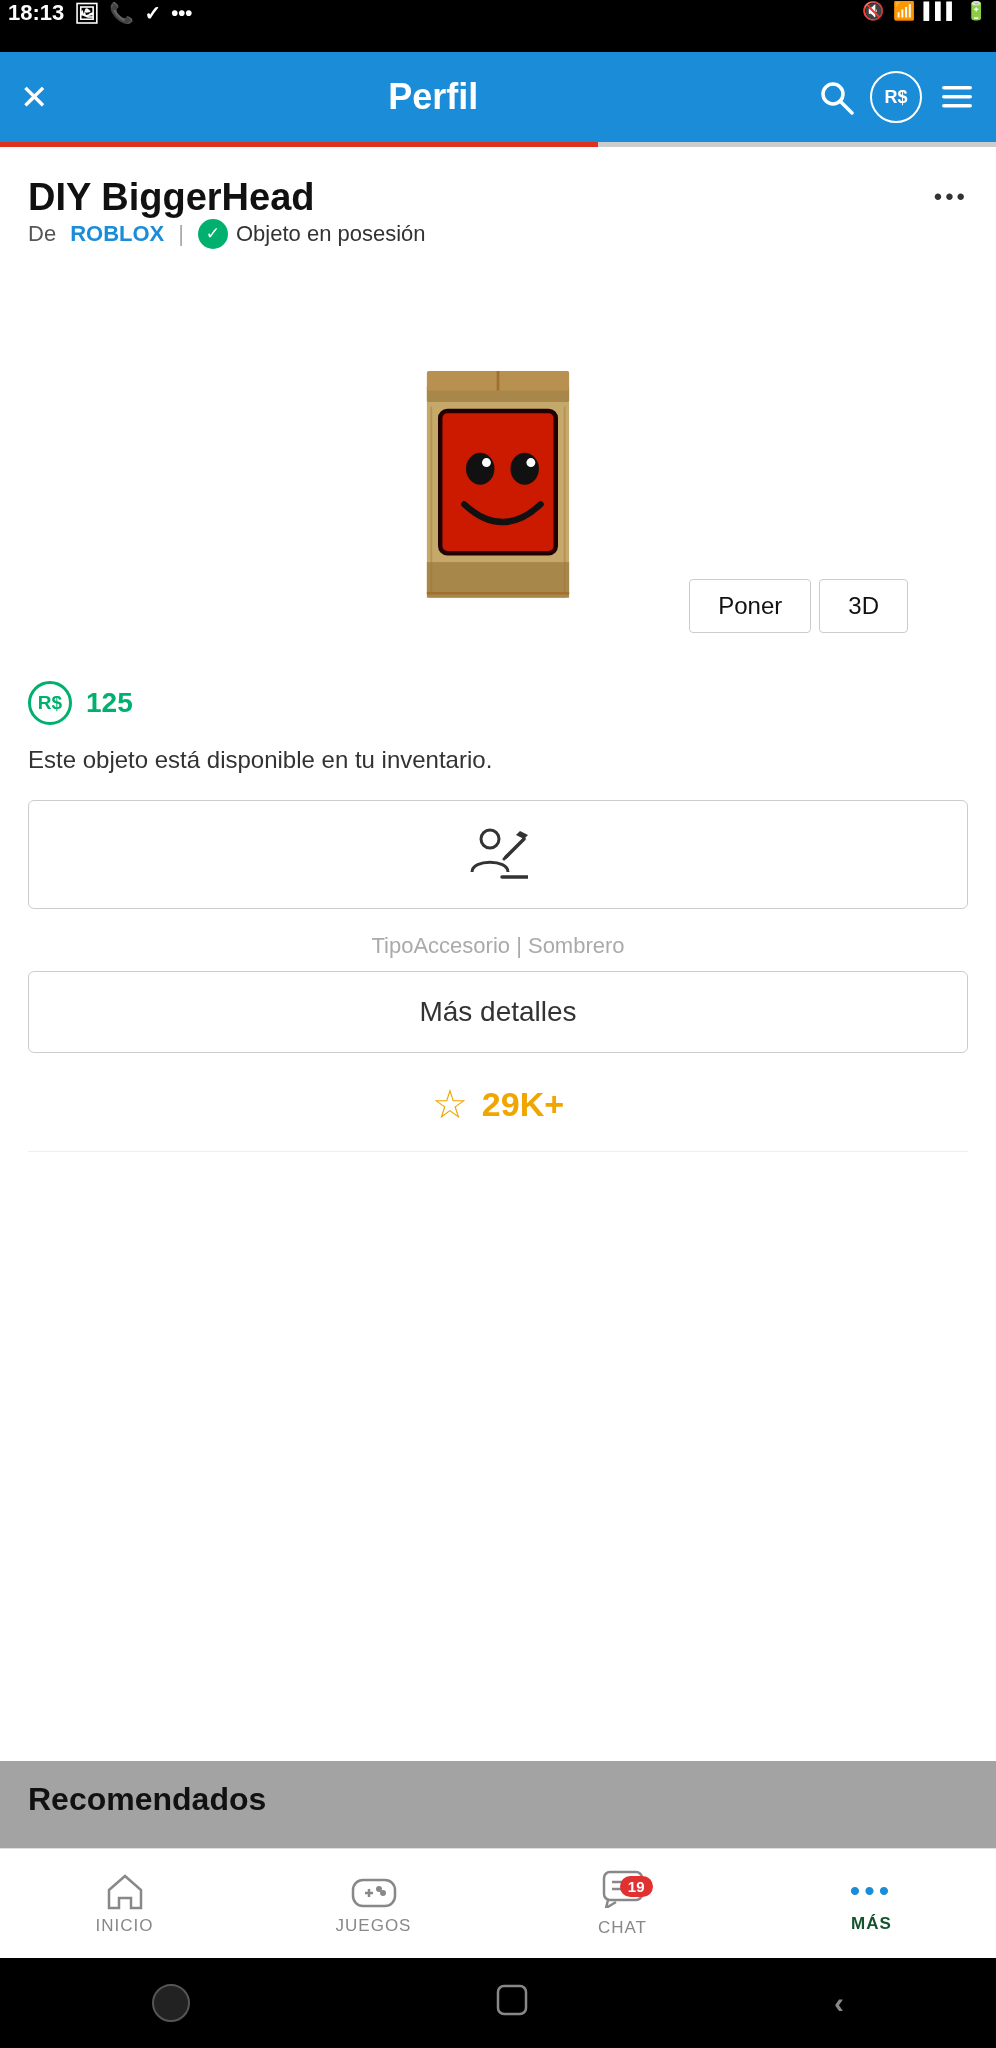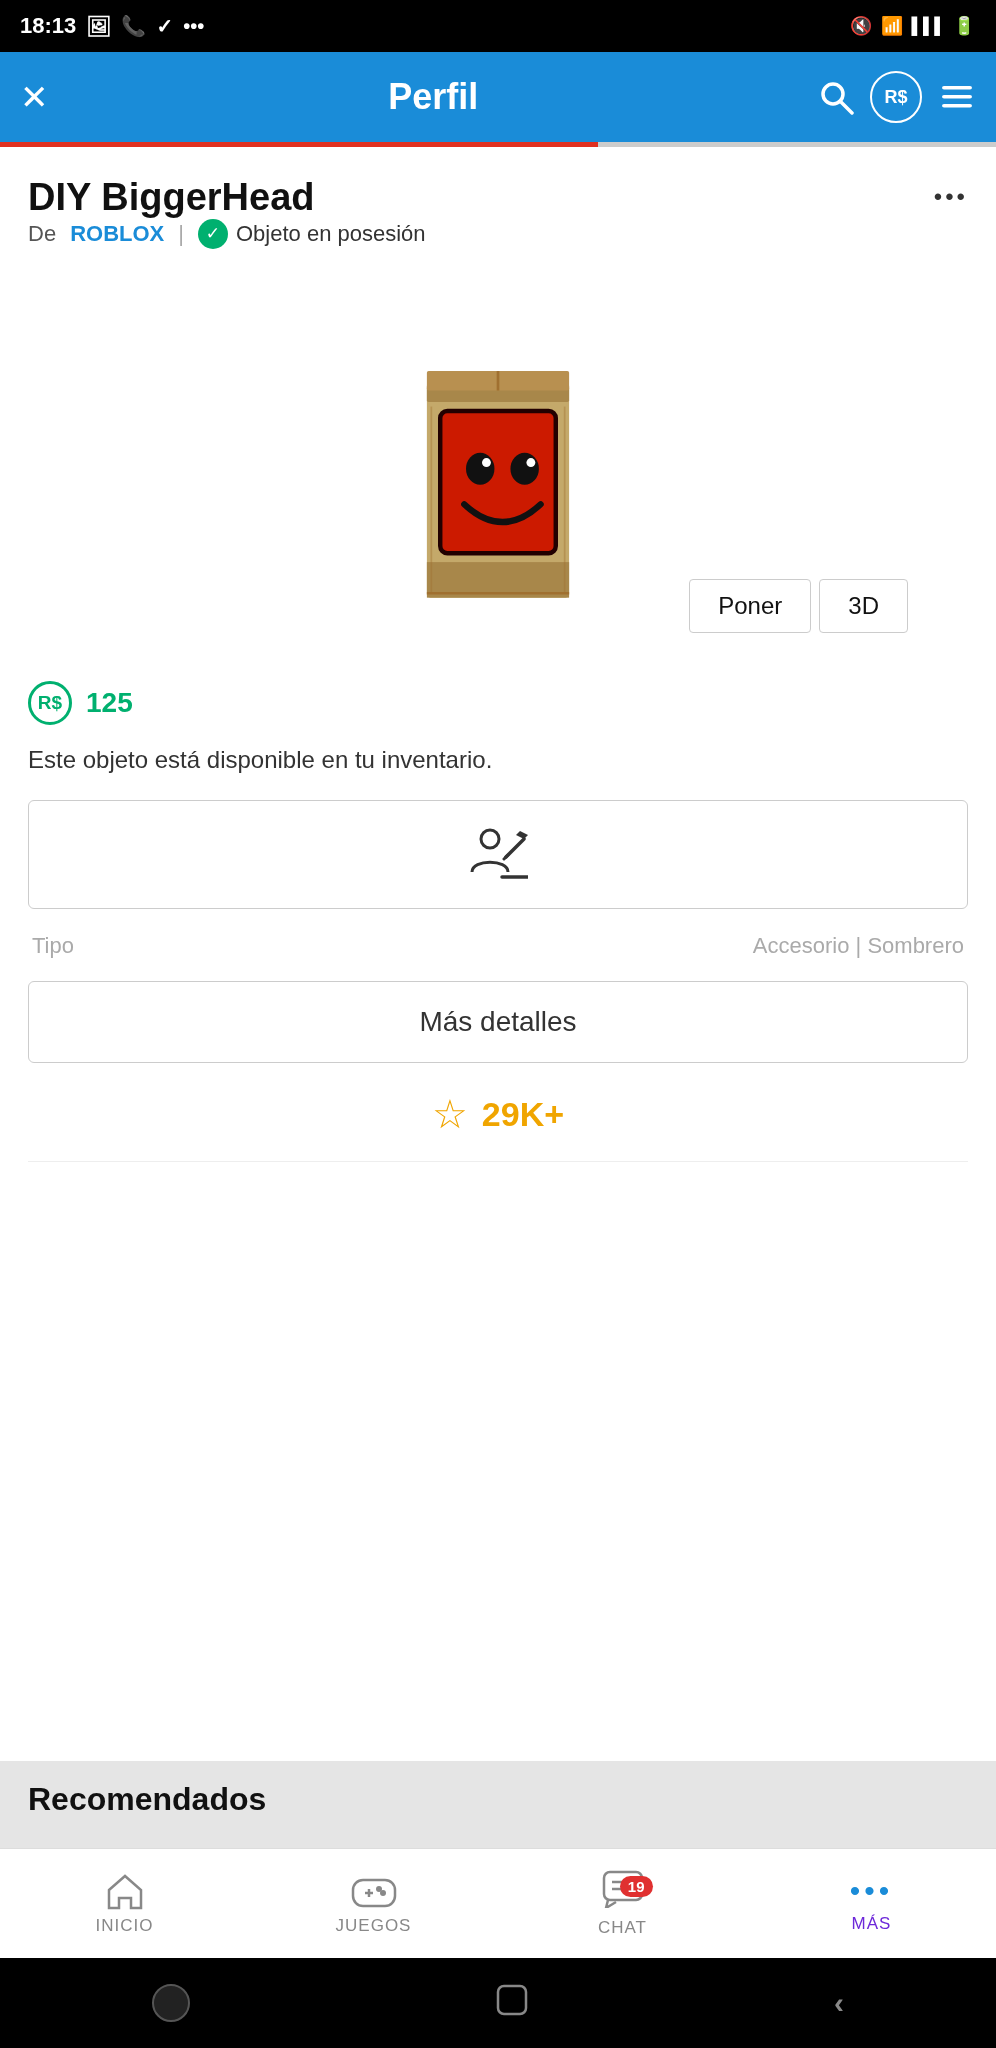--- a/index.html
+++ b/index.html
@@ -12,22 +12,22 @@
       display: flex;
       flex-direction: column;
     }
 
     
     .status-bar {
       background: #000;
       color: #fff;
       display: flex;
       justify-content: space-between;
-      align-items: center;
-      padding: 0 20px;
+      align-items: flex-start;
+      padding: 0 8px;
       height: 52px;
       font-size: 22px;
       font-weight: bold;
       flex-shrink: 0;
     }
     .status-bar-left { display: flex; align-items: center; gap: 10px; }
     .status-bar-right { display: flex; align-items: center; gap: 8px; font-size: 18px; }
 
     
     .header {
@@ -222,23 +222,23 @@
     .item-quote {
       font-size: 23px;
       color: #333;
       margin-bottom: 22px;
       line-height: 1.5;
     }
 
     
     .type-row {
       display: flex;
-      justify-content: space-between;
-      align-items: center;
-      margin-bottom: 22px;
+      justify-content: center;
+      align-items: center;
+      margin-bottom: 12px;
       padding: 0 4px;
     }
     .type-label {
       font-size: 22px;
       color: #aaa;
     }
     .type-value {
       font-size: 22px;
       color: #aaa;
     }
@@ -309,21 +309,21 @@
       cursor: pointer;
       position: relative;
       padding: 10px 0;
     }
     .nav-label {
       font-size: 17px;
       color: #888;
       letter-spacing: 1px;
       text-transform: uppercase;
     }
-    .nav-label.active { color: #6d28d9; }
+    .nav-label.active { color: #14532d; font-weight: bold; }
     .nav-badge {
       position: absolute;
       top: 6px;
       right: calc(50% - 30px);
       background: #e03030;
       color: #fff;
       font-size: 15px;
       font-weight: bold;
       border-radius: 12px;
       padding: 2px 8px;
@@ -493,21 +493,21 @@
   <div class="rating-row">
     <span class="star-icon">☆</span>
     <span class="rating-count">29K+</span>
   </div>
 
   
   <div class="section-divider"></div>
 
 </div>
 
-<div style="background:#e5e5e5; padding: 20px 28px 20px 28px; flex-shrink:0;">
+<div style="background:#a3a3a3; padding: 20px 28px 20px 28px; flex-shrink:0;">
   <h2 class="recommended-title" style="padding:0; font-size:32px; font-weight:bold; color:#111;">Recomendados</h2>
 </div>
 
 <div class="bottom-nav">
 
   <div class="nav-item">
     <svg width="40" height="38" viewBox="0 0 40 38" fill="none" xmlns="http://www.w3.org/2000/svg">
       <path d="M4 18 L20 4 L36 18 L36 36 L26 36 L26 26 L14 26 L14 36 L4 36 Z" stroke="#888" stroke-width="2.5" fill="none"></path>
     </svg>
     <span class="nav-label">INICIO</span>

